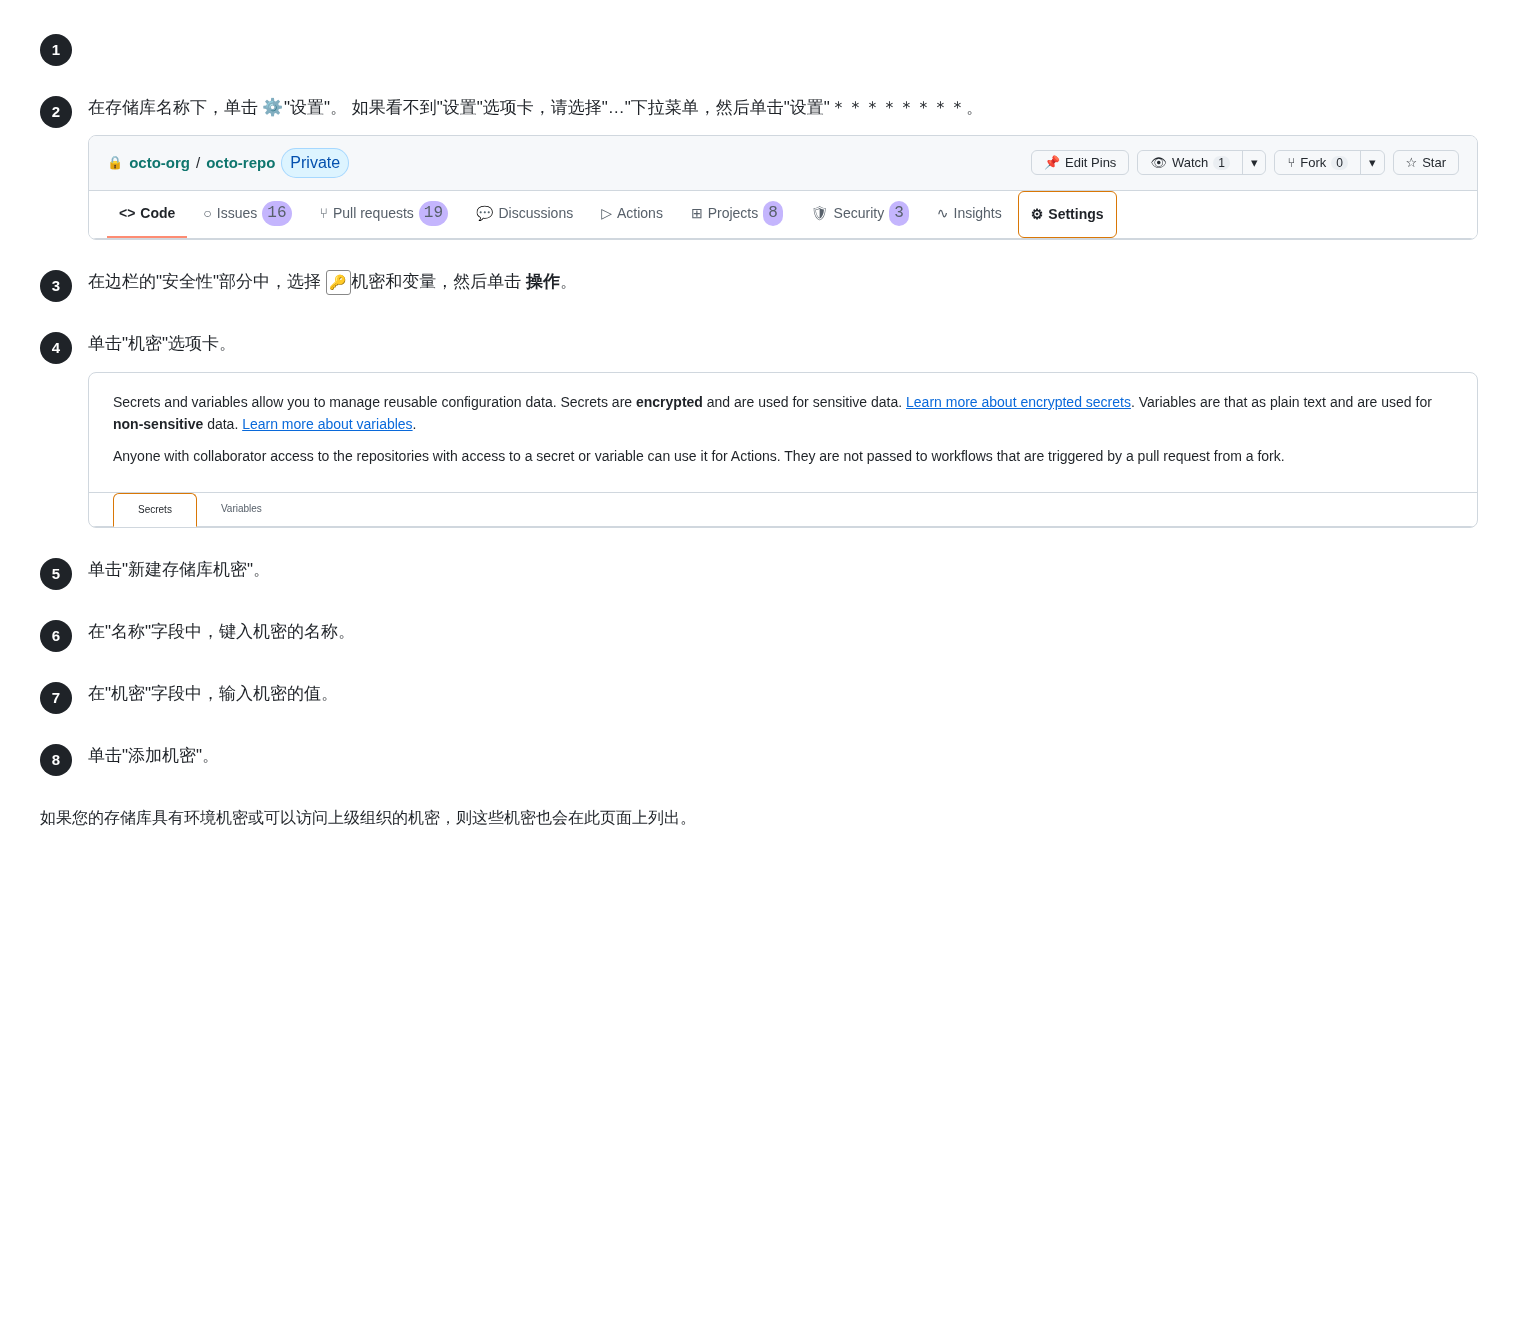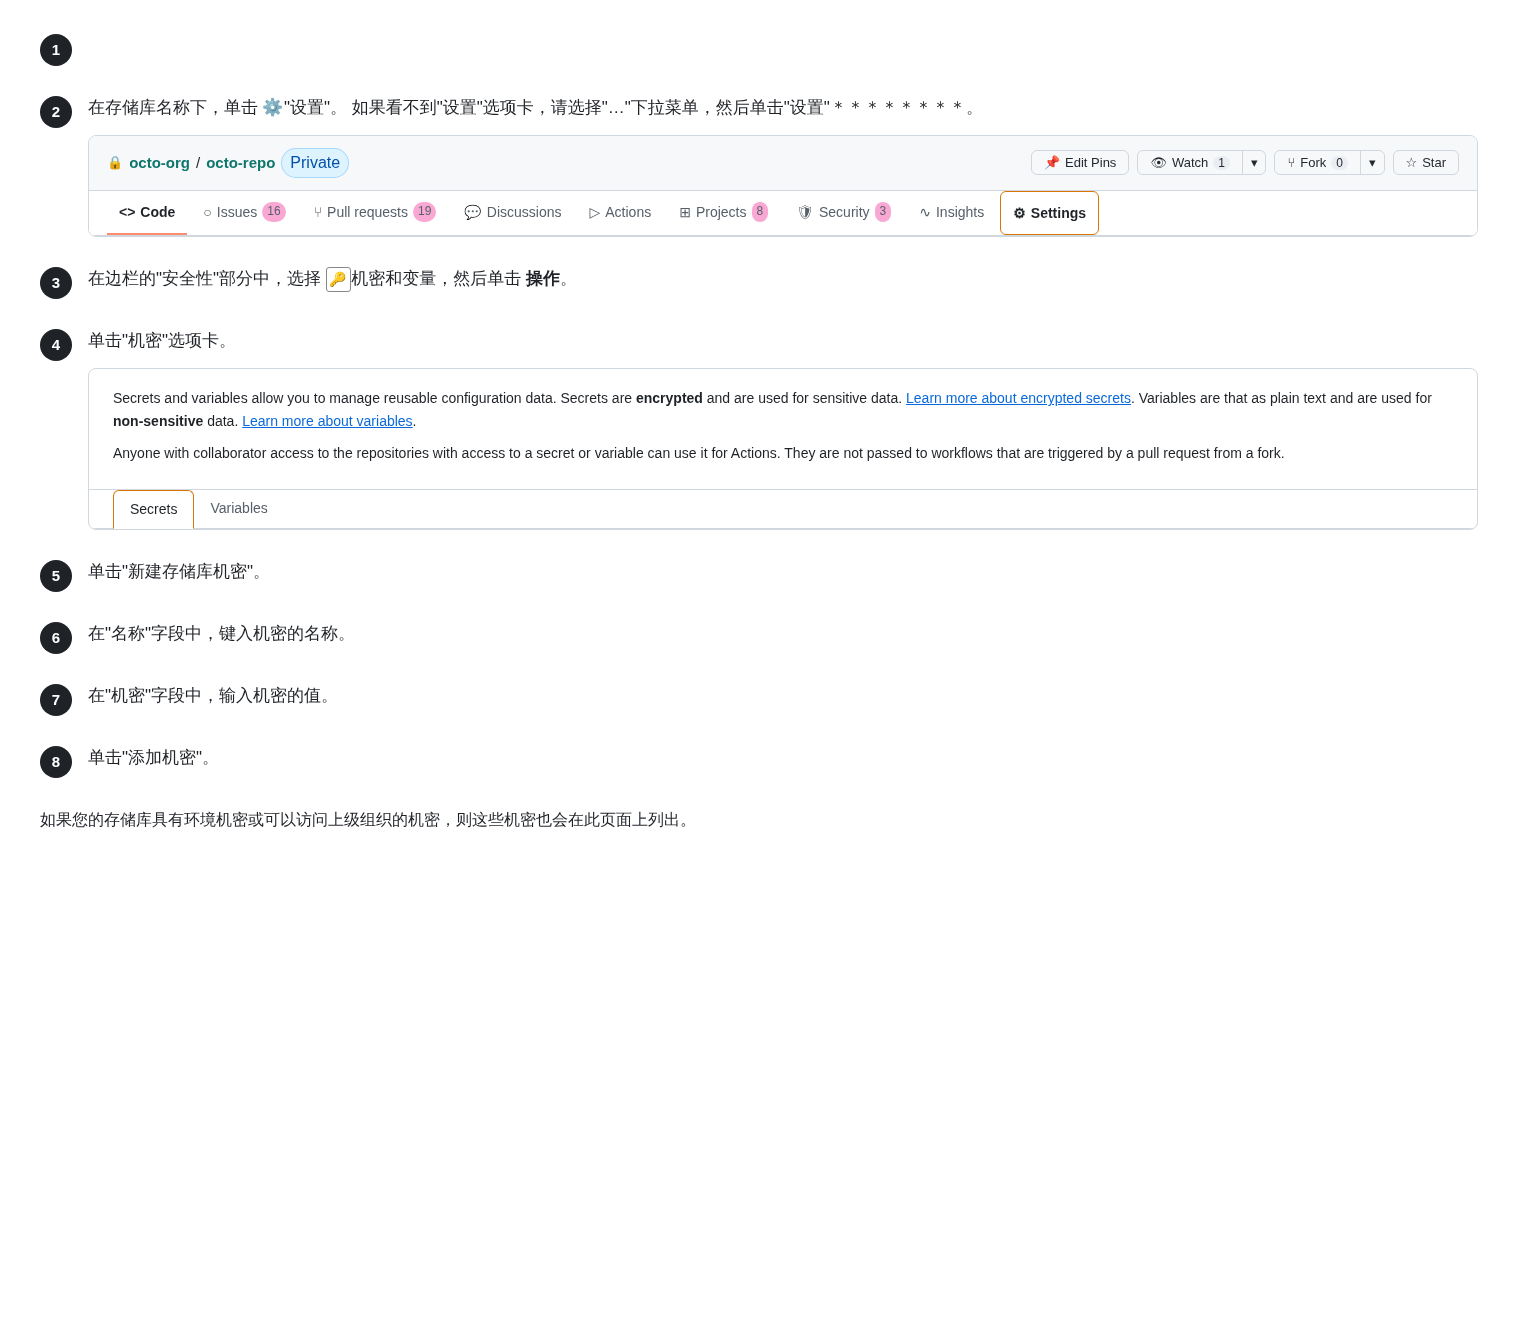--- a/index.html
+++ b/index.html
@@ -166,25 +166,26 @@
     .nav-tab.settings-active {
       color: #1f2328;
       font-weight: 600;
       border-bottom: 2px solid #fd8c73;
       border: 1px solid #fd8c73;
       border-radius: 6px;
       padding: 8px 12px;
     }
 
     .nav-tab .tab-count {
-      background: #f9a8d4;
+      background: #c4b5fd;
       border-radius: 20px;
       padding: 0 5px;
-      font-size: 12px;
+      font-size: 16px;
       color: #57606a;
+      font-family: Liberation Mono, monospace;
     }
 
     
     .secrets-frame {
       border: 1px solid #d0d7de;
       border-radius: 8px;
       margin-top: 14px;
       overflow: hidden;
       background: #ffffff;
     }
@@ -218,22 +219,22 @@
     .secrets-tabs {
       display: flex;
       padding: 0 24px;
       gap: 0;
       border-bottom: 1px solid #d0d7de;
     }
 
     .secrets-tab {
       display: inline-flex;
       align-items: center;
-      padding: 10px 16px;
-      font-size: 14px;
+      padding: 10px 24px;
+      font-size: 10px;
       color: #57606a;
       cursor: pointer;
       border: none;
       background: none;
       border-bottom: 2px solid transparent;
     }
 
     .secrets-tab.active {
       color: #1f2328;
       font-weight: 500;

